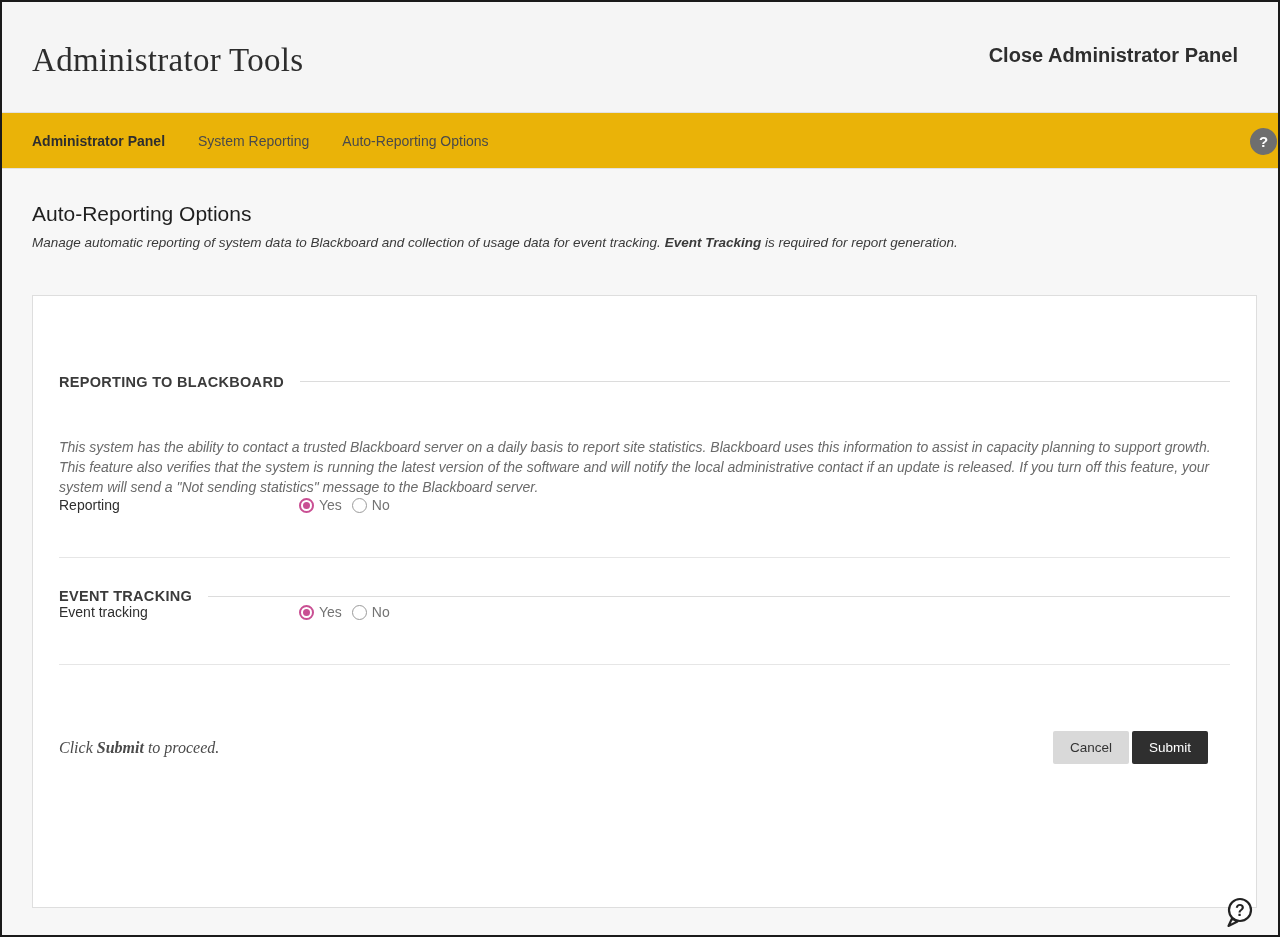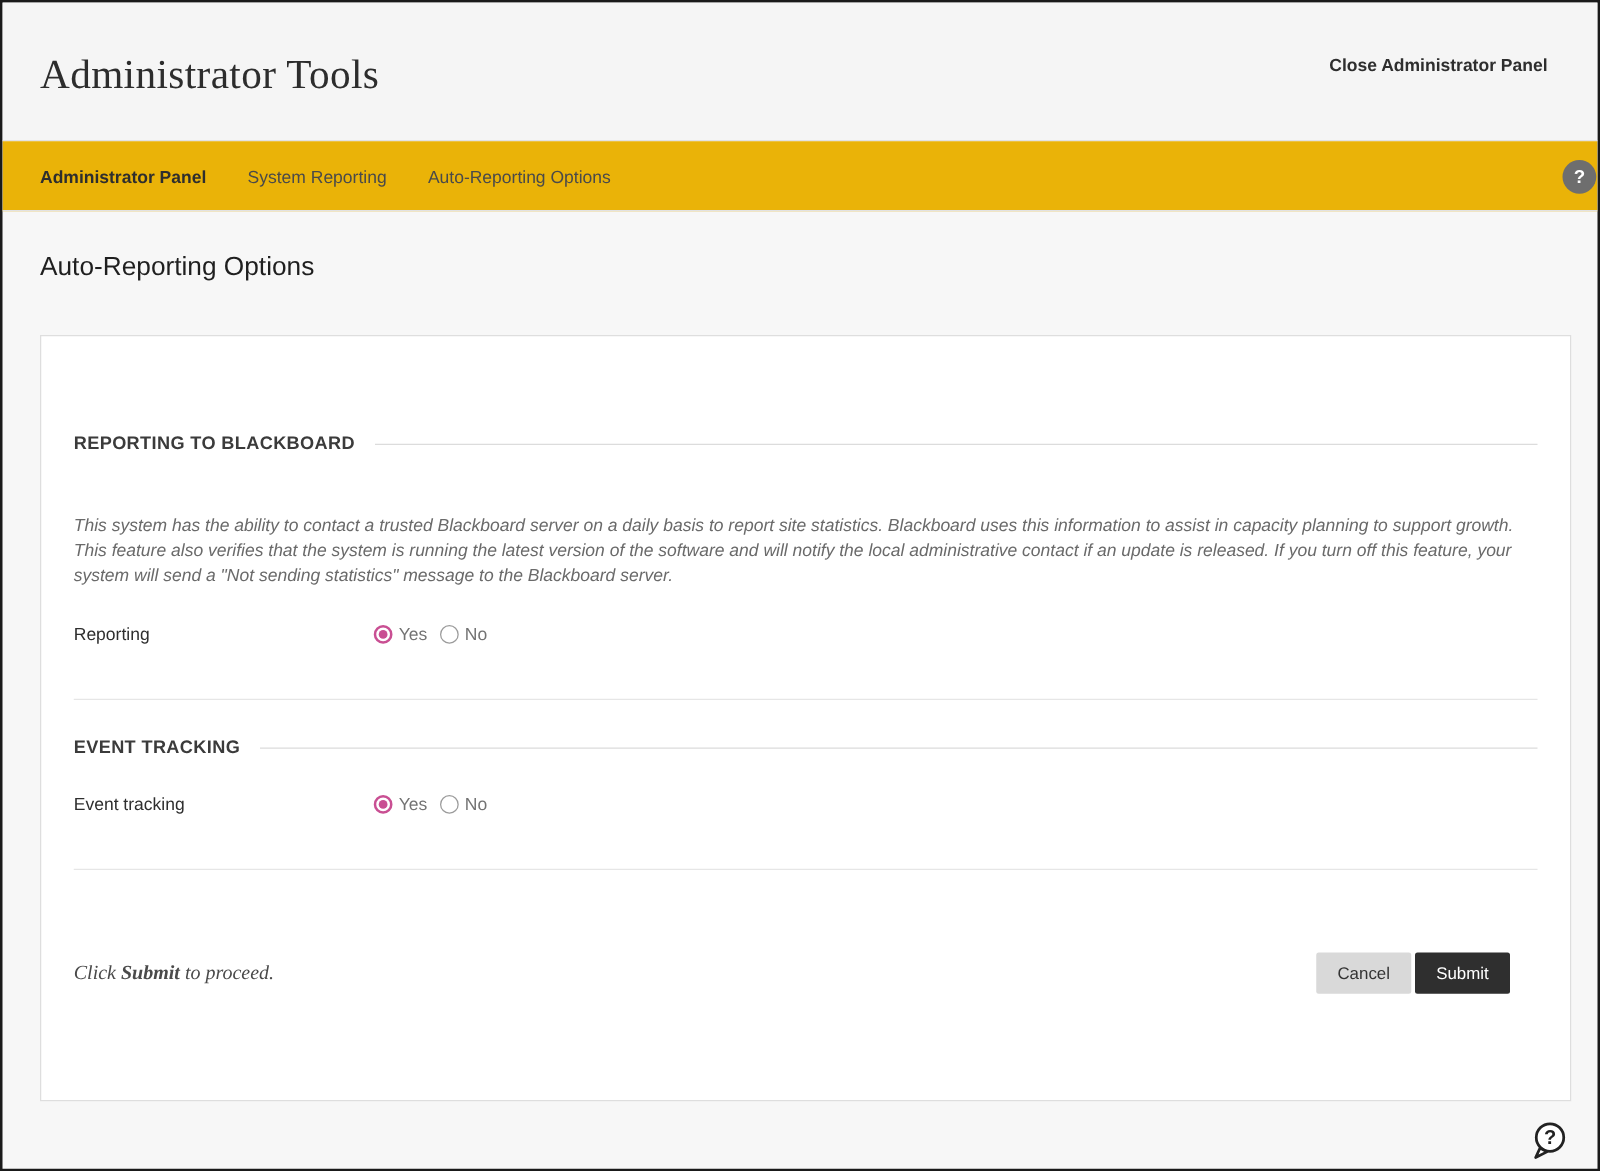--- a/index.html
+++ b/index.html
@@ -25,21 +25,21 @@
   }
   .topbar h1 {
     font-family:"Liberation Serif","DejaVu Serif",serif;
     font-weight:400;
     font-size:33px;
     color:#2d2d2d;
     margin-top:40px;
     letter-spacing:0.3px;
   }
   .close-link {
-    font-size:14px;
+    font-size:20px;
     font-weight:700;
     color:#2e2e2e;
     text-decoration:none;
     margin-top:42px;
     cursor:pointer;
   }
 
   
   .breadcrumb {
     height:56px;
@@ -120,21 +120,20 @@
   .section-desc {
     margin-top:47px;
     font-size:14px;
     font-style:italic;
     color:#6a6a6a;
     line-height:1.44;
     max-width:1173px;
   }
 
   .radio-row {
-    margin-top:29px;
     display:flex;
     align-items:center;
   }
   .field-label {
     width:240px;
     font-size:14px;
     color:#2e2e2e;
   }
   .radio-group { display:flex; align-items:center; }
   .radio-option {
@@ -230,20 +229,21 @@
 
   <nav class="breadcrumb">
     <span class="crumb bold">Administrator Panel</span>
     <span class="crumb">System Reporting</span>
     <span class="crumb">Auto-Reporting Options</span>
     <span class="crumb-help">?</span>
   </nav>
 
   <div class="intro">
     <h2>Auto-Reporting Options</h2>
+    <p class="intro-desc"><span>Manage automatic reporting of system data to Blackboard and collection of usage data for event tracking. </span><strong>Event Tracking</strong><span> is required for report generation.</span></p>
   </div>
 
   <div class="panel">
 
     <div class="section-block">
       <div class="section-heading-row">
         <span class="section-heading">REPORTING TO BLACKBOARD</span>
         <span class="rule"></span>
       </div>
       <p class="section-desc">This system has the ability to contact a trusted Blackboard server on a daily basis to report site statistics. Blackboard uses this information to assist in capacity planning to support growth. This feature also verifies that the system is running the latest version of the software and will notify the local administrative contact if an update is released. If you turn off this feature, your system will send a "Not sending statistics" message to the Blackboard server.</p>

